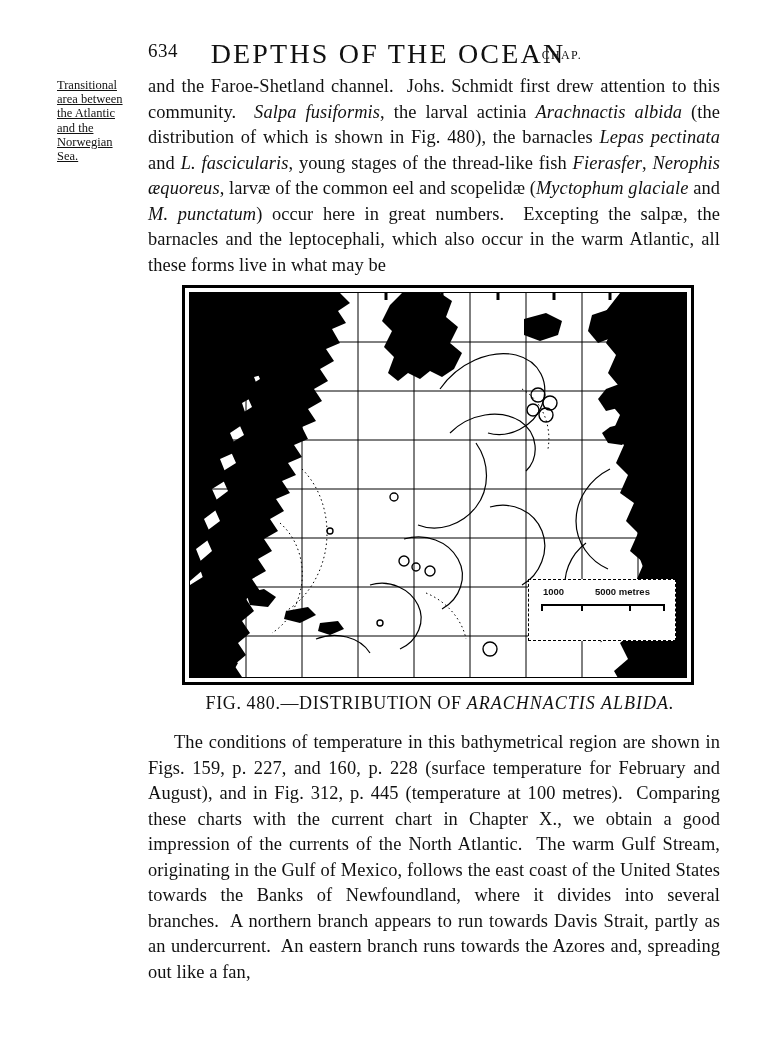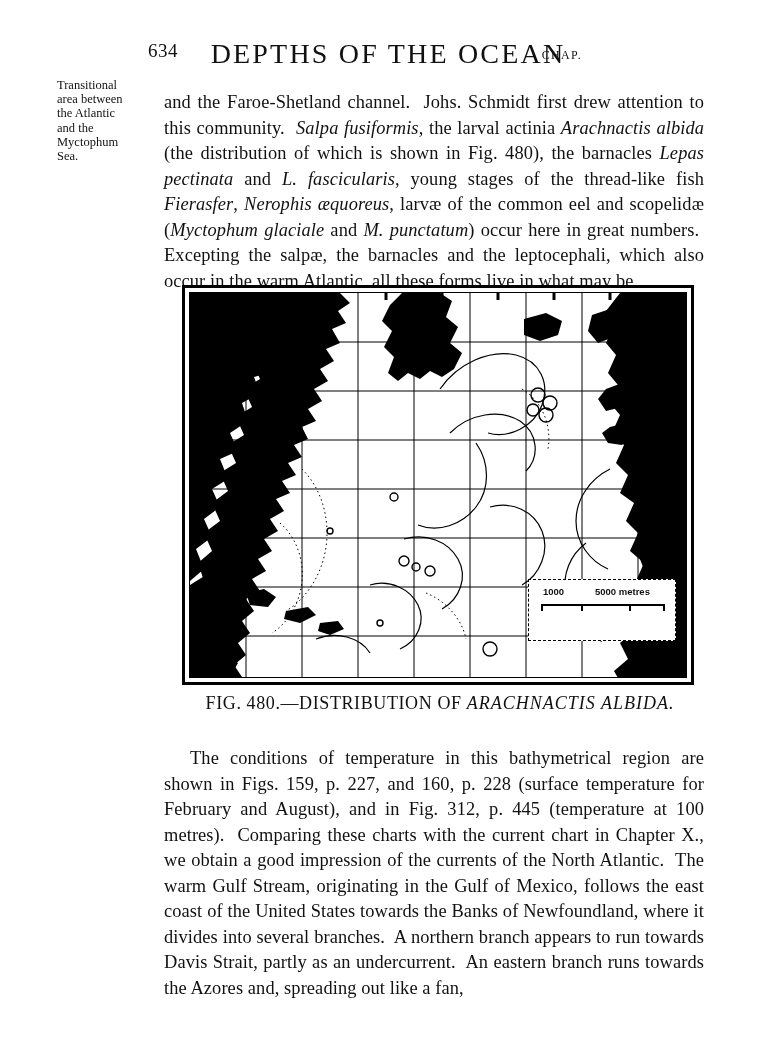--- a/index.html
+++ b/index.html
@@ -55,36 +55,37 @@
 
   
   .margin-note {
     position: absolute;
     left: 57px;
     top: 78px;
     width: 86px;
     font-size: 12.5px;
     line-height: 14.2px;
     text-align: left;
+    text-decoration: underline;
   }
   .margin-note div { white-space: nowrap; }
 
   
   .body-text {
     position: absolute;
     left: 148px;
     width: 572px;
     font-size: 18.4px;
     line-height: 25.5px;
     text-align: justify;
     letter-spacing: 0.1px;
   }
   .body-top { top: 74px; }
   .body-bottom { top: 730px; }
-  .body-text p { margin: 16px; }
+  .body-text p { margin: 0; }
   .body-text p.indent { text-indent: 26px; }
 
   
   .figure {
     position: absolute;
     left: 182px;
     top: 285px;
     width: 516px;
     height: 405px;
   }
@@ -162,21 +163,21 @@
     <div class="page-number">634</div>
     <div class="running-title">DEPTHS OF THE OCEAN</div>
     <div class="chap-label">CHAP.</div>
   </div>
 
   <div class="margin-note">
     <div>Transitional</div>
     <div>area between</div>
     <div>the Atlantic</div>
     <div>and the</div>
-    <div>Myctophum</div>
+    <div>Norwegian</div>
     <div>Sea.</div>
   </div>
 
   <div class="body-text body-top">
     <p>and the Faroe-Shetland channel.&nbsp; Johs. Schmidt first drew attention to this community.&nbsp; <i>Salpa fusiformis</i>, the larval actinia <i>Arachnactis albida</i> (the distribution of which is shown in Fig. 480), the barnacles <i>Lepas pectinata</i> and <i>L. fascicularis</i>, young stages of the thread-like fish <i>Fierasfer</i>, <i>Nerophis æquoreus</i>, larvæ of the common eel and scopelidæ (<i>Myctophum glaciale</i> and <i>M. punctatum</i>) occur here in great numbers.&nbsp; Excepting the salpæ, the barnacles and the leptocephali, which also occur in the warm Atlantic, all these forms live in what may be</p>
   </div>
 
   <div class="figure">
     <div class="map-frame">
       <div class="map-inner">

